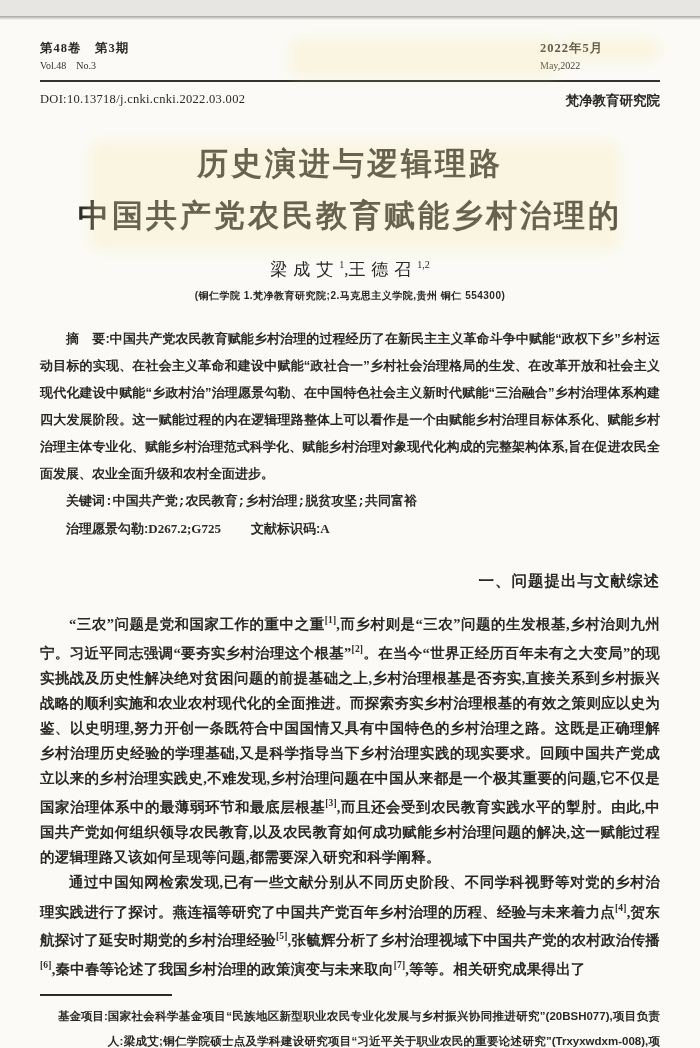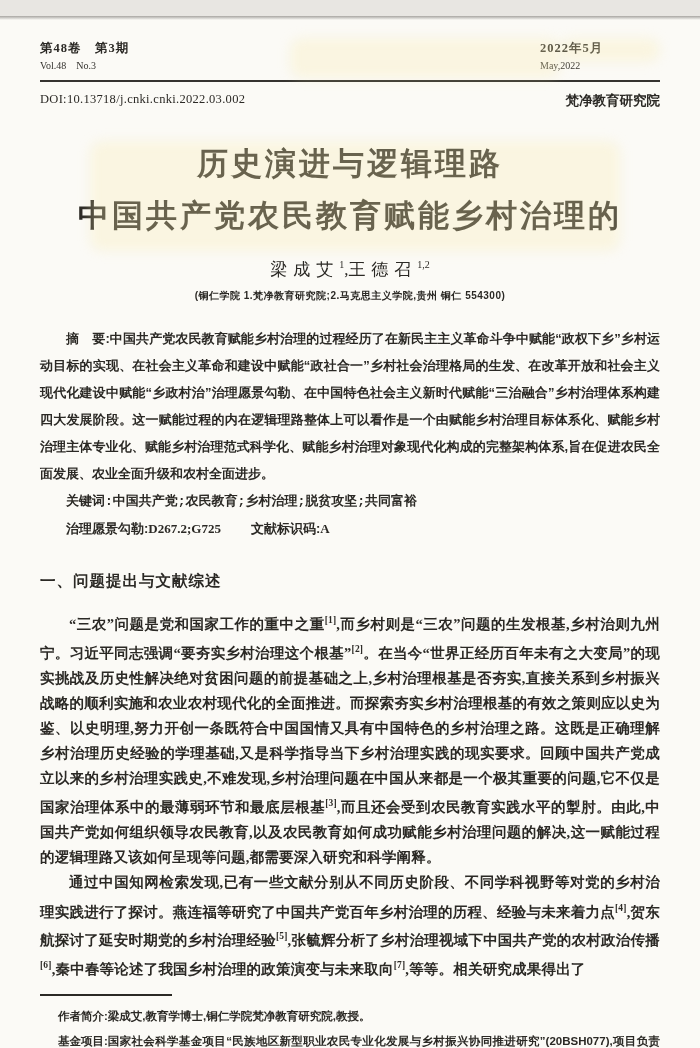--- a/index.html
+++ b/index.html
@@ -42,21 +42,21 @@
   .abstract{margin-top:22px;font-family:"Liberation Sans","DejaVu Sans",sans-serif;
     font-weight:bold;font-size:13px;line-height:27px;text-align:justify;}
   .abstract .lead-indent{display:inline-block;width:2em;}
   .kw-row{margin-top:2px;font-family:Liberation Mono, monospace;
     font-weight:bold;font-size:13px;line-height:25px;padding-left:2em;}
   .clc-row{display:flex;gap:30px;margin-top:2px;font-size:13px;line-height:25px;padding-left:2em;}
   .clc-pair .lbl{font-family:"Liberation Sans","DejaVu Sans",sans-serif;font-weight:bold;}
   .clc-pair .val{font-weight:600;}
 
   
-  .sec-heading{margin-top:30px;text-align:left;font-size:15.5px;font-weight:bold;letter-spacing:1px;}
+  .sec-heading{margin-top:30px;text-align:right;font-size:15.5px;font-weight:bold;letter-spacing:1px;}
 
   
   .body-text{margin-top:16px;font-size:14.5px;line-height:25.1px;text-align:justify;
     font-weight:600;letter-spacing:0.2px;}
   .body-text p{margin:0;text-indent:2em;}
   .body-text sup{font-size:9.5px;font-weight:600;}
 
   
   .footnote-sep{width:132px;border:none;border-top:2px solid #2b2925;margin:12px 0 8px 0;}
   .footnote{font-family:"Liberation Sans","DejaVu Sans",sans-serif;font-size:11.5px;
@@ -117,22 +117,18 @@
   <div class="sec-heading">一、问题提出与文献综述</div>
 
   <div class="body-text">
     <p>“三农”问题是党和国家工作的重中之重<sup>[1]</sup>,而乡村则是“三农”问题的生发根基,乡村治则九州宁。习近平同志强调“要夯实乡村治理这个根基”<sup>[2]</sup>。在当今“世界正经历百年未有之大变局”的现实挑战及历史性解决绝对贫困问题的前提基础之上,乡村治理根基是否夯实,直接关系到乡村振兴战略的顺利实施和农业农村现代化的全面推进。而探索夯实乡村治理根基的有效之策则应以史为鉴、以史明理,努力开创一条既符合中国国情又具有中国特色的乡村治理之路。这既是正确理解乡村治理历史经验的学理基础,又是科学指导当下乡村治理实践的现实要求。回顾中国共产党成立以来的乡村治理实践史,不难发现,乡村治理问题在中国从来都是一个极其重要的问题,它不仅是国家治理体系中的最薄弱环节和最底层根基<sup>[3]</sup>,而且还会受到农民教育实践水平的掣肘。由此,中国共产党如何组织领导农民教育,以及农民教育如何成功赋能乡村治理问题的解决,这一赋能过程的逻辑理路又该如何呈现等问题,都需要深入研究和科学阐释。</p>
     <p>通过中国知网检索发现,已有一些文献分别从不同历史阶段、不同学科视野等对党的乡村治理实践进行了探讨。燕连福等研究了中国共产党百年乡村治理的历程、经验与未来着力点<sup>[4]</sup>,贺东航探讨了延安时期党的乡村治理经验<sup>[5]</sup>,张毓辉分析了乡村治理视域下中国共产党的农村政治传播<sup>[6]</sup>,秦中春等论述了我国乡村治理的政策演变与未来取向<sup>[7]</sup>,等等。相关研究成果得出了</p>
   </div>
 
   <hr class="footnote-sep">
   <div class="footnote">
     <div class="fn-row">
-      <span class="fn-label">作者简介:</span>
-      <span class="fn-content">梁成艾,教育学博士,铜仁学院梵净教育研究院,教授。</span>
-    </div>
-    <div class="fn-row">
       <span class="fn-label">基金项目:</span>
       <span class="fn-content">国家社会科学基金项目“民族地区新型职业农民专业化发展与乡村振兴协同推进研究”(20BSH077),项目负责人:梁成艾;铜仁学院硕士点及学科建设研究项目“习近平关于职业农民的重要论述研究”(Trxyxwdxm-008),项目负责人:梁成艾。</span>
     </div>
   </div>
 
 </div>
 
 </body></html>

